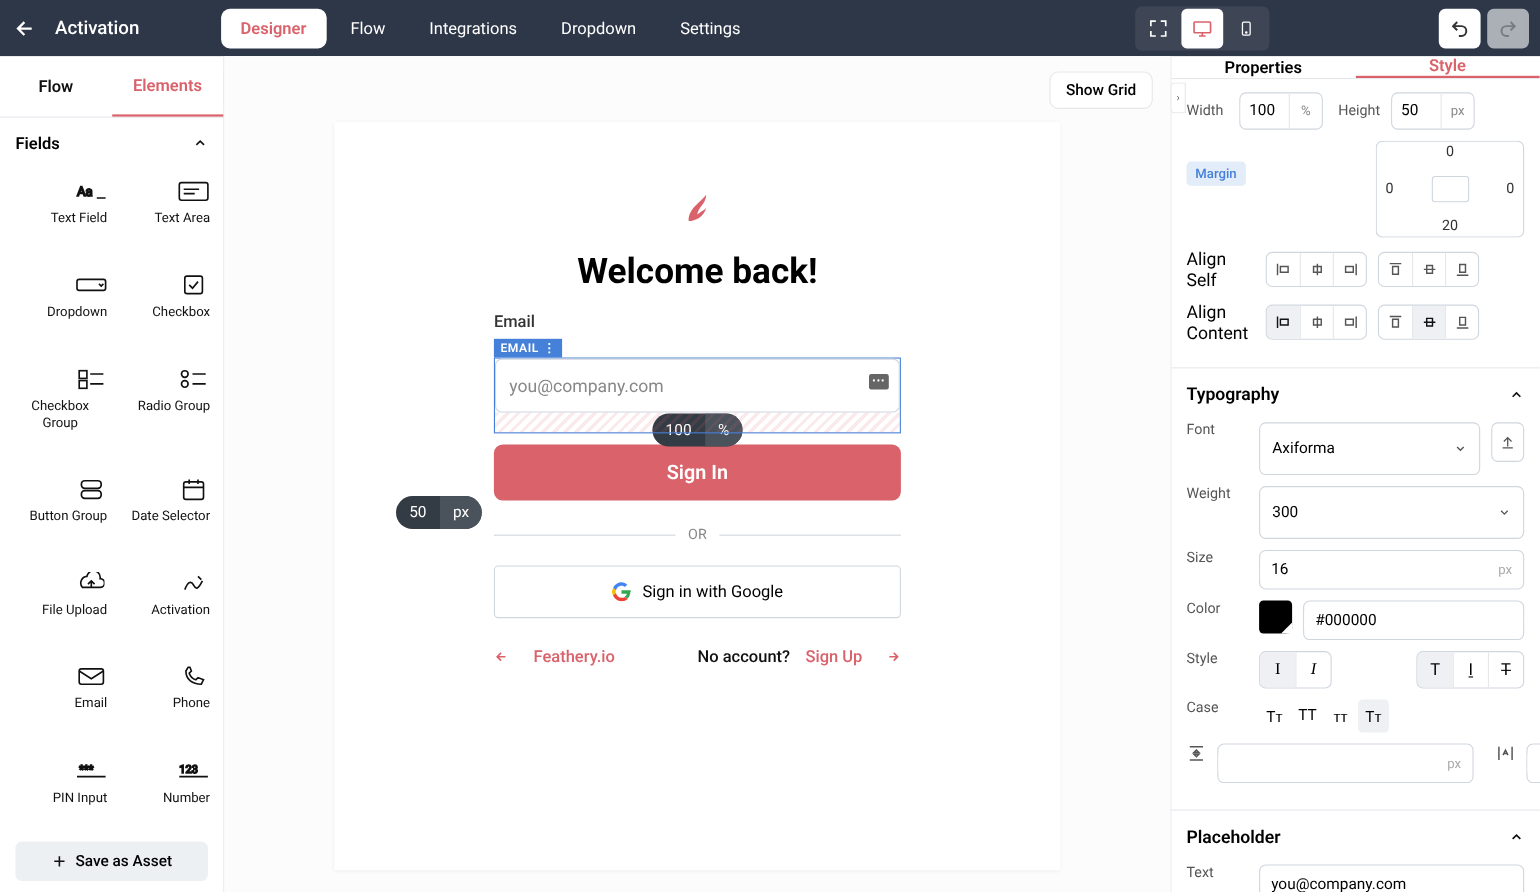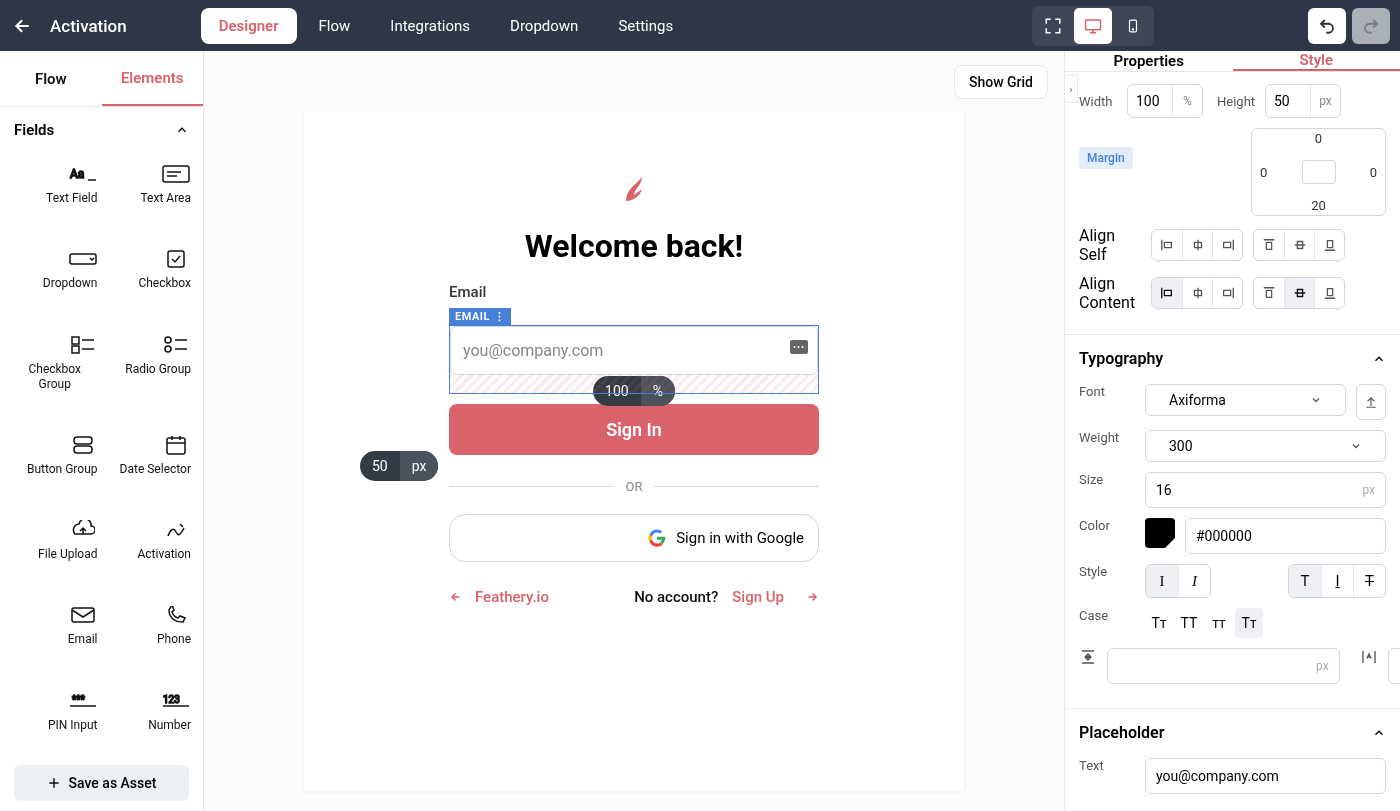--- a/index.html
+++ b/index.html
@@ -54,23 +54,23 @@
 .badge-height span:last-child { padding: 7px 12px; background: #4a525c; }
 .email-label { font-size: 15px; font-weight: 500; color: #333; margin-bottom: 4px; }
 .selected-field-tag { display: inline-flex; align-items: center; gap: 4px; background: #4681d9; color: #fff; font-size: 11px; font-weight: 600; padding: 2px 6px; letter-spacing: 0.5px; }
 .email-field-box { border: 1.5px solid #4681d9; padding: 0; margin-bottom: 10px; position: relative; }
 .email-input { width: 100%; border: 1px solid #d0d6de; border-radius: 6px; padding: 14px 40px 14px 12px; font-size: 16px; color: #888; }
 .hatch { height: 18px; background: repeating-linear-gradient(135deg, #d9626b22 0, #d9626b22 3px, transparent 3px, transparent 7px); }
 .field-dots { position: absolute; right: 10px; top: 14px; width: 18px; height: 14px; background: #666; border-radius: 2px; display: flex; align-items: center; justify-content: center; color: #fff; font-size: 9px; letter-spacing: 1px; }
 .signin-btn { width: 100%; background: #d9626b; color: #fff; border: none; border-radius: 8px; padding: 15px; font-size: 18px; font-weight: 600; cursor: pointer; margin-bottom: 24px; }
 .or-row { display: flex; align-items: center; gap: 12px; color: #888; font-size: 13px; margin-bottom: 20px; }
 .or-row .line { flex: 1; height: 1px; background: #d0d6de; }
-.google-btn { width: 100%; border: 1px solid #d0d6de; border-radius: 16px; padding: 14px; display: flex; align-items: center; justify-content: flex-end; gap: 10px; font-size: 15px; cursor: pointer; margin-bottom: 26px; }
+.google-btn { width: 100%; border: 1px solid #d0d6de; border-radius: 4px; padding: 14px; display: flex; align-items: center; justify-content: center; gap: 10px; font-size: 15px; cursor: pointer; margin-bottom: 26px; }
 .footer-row { display: flex; justify-content: space-between; align-items: center; font-size: 15px; }
-.footer-row .fio { color: #d9626b; font-weight: 500; display: flex; align-items: center; gap: 12px; }
+.footer-row .fio { color: #d9626b; font-weight: 500; display: flex; align-items: center; gap: 22px; }
 .footer-row .noacc { color: #111; font-weight: 500; }
 .footer-row .signup { color: #d9626b; font-weight: 500; display: flex; align-items: center; gap: 21px; }
 
 
 .right-panel { width: 336px; border-left: 1px solid #e5e7eb; display: flex; flex-direction: column; overflow-y: auto; }
 .right-tabs { display: flex; height: 46px; border-bottom: 1px solid #e5e7eb; }
 .right-tab { flex: 1; display: flex; align-items: center; justify-content: center; font-size: 15px; font-weight: 600; cursor: pointer; }
 .right-tab.active { color: #d9626b; border-bottom: 2px solid #d9626b; }
 .layout-section { padding: 12px 14px; border-bottom: 1px solid #e5e7eb; }
 .prop-row { display: flex; align-items: center; gap: 8px; margin-bottom: 10px; font-size: 13px; }
@@ -89,21 +89,21 @@
 .align-row { display: flex; align-items: center; gap: 10px; margin-bottom: 10px; }
 .align-group { display: flex; border: 1px solid #d0d6de; border-radius: 6px; overflow: hidden; }
 .align-btn { width: 30px; height: 30px; display: flex; align-items: center; justify-content: center; cursor: pointer; color: #555; }
 .align-btn + .align-btn { border-left: 1px solid #e5e7eb; }
 .align-btn.active { background: #eef0f3; color: #111; }
 
 .section-hdr-right { display: flex; align-items: center; justify-content: space-between; padding: 14px 14px 10px; font-weight: 600; font-size: 16px; }
 .typo-section { padding: 6px 14px 14px; border-bottom: 1px solid #e5e7eb; }
 .typo-row { display: flex; align-items: flex-start; gap: 10px; margin-bottom: 10px; }
 .typo-row .tlabel { width: 56px; color: #555; font-size: 13px; }
-.select { flex: 1; border: 1px solid #d0d6de; border-radius: 6px; height: 32px; display: flex; align-items: center; padding: 0 23px; font-size: 14px; justify-content: space-between; cursor: pointer; }
+.select { flex: 1; border: 1px solid #d0d6de; border-radius: 6px; height: 48px; display: flex; align-items: center; padding: 0 11px; font-size: 14px; justify-content: space-between; cursor: pointer; }
 .upload-btn { width: 30px; height: 36px; border: 1px solid #d0d6de; border-radius: 6px; display: flex; align-items: center; justify-content: center; cursor: pointer; }
 .full-input { flex: 1; border: 1px solid #d0d6de; border-radius: 6px; height: 36px; display: flex; align-items: center; }
 .full-input input { border: none; flex: 1; padding: 0 10px; font-size: 14px; }
 .full-input .unit2 { padding: 0 10px; color: #aaa; font-size: 12px; }
 .color-swatch { width: 30px; height: 30px; background: #000; border-radius: 4px; position: relative; }
 .color-swatch::after { content: ''; position: absolute; bottom: 0; right: 0; border: 5px solid transparent; border-right-color: #fff; border-bottom-color: #fff; }
 .style-group { display: flex; border: 1px solid #d0d6de; border-radius: 6px; overflow: hidden; }
 .style-btn { width: 32px; height: 32px; display: flex; align-items: center; justify-content: center; cursor: pointer; font-size: 15px; }
 .style-btn + .style-btn { border-left: 1px solid #e5e7eb; }
 .style-btn.active { background: #eef0f3; }

